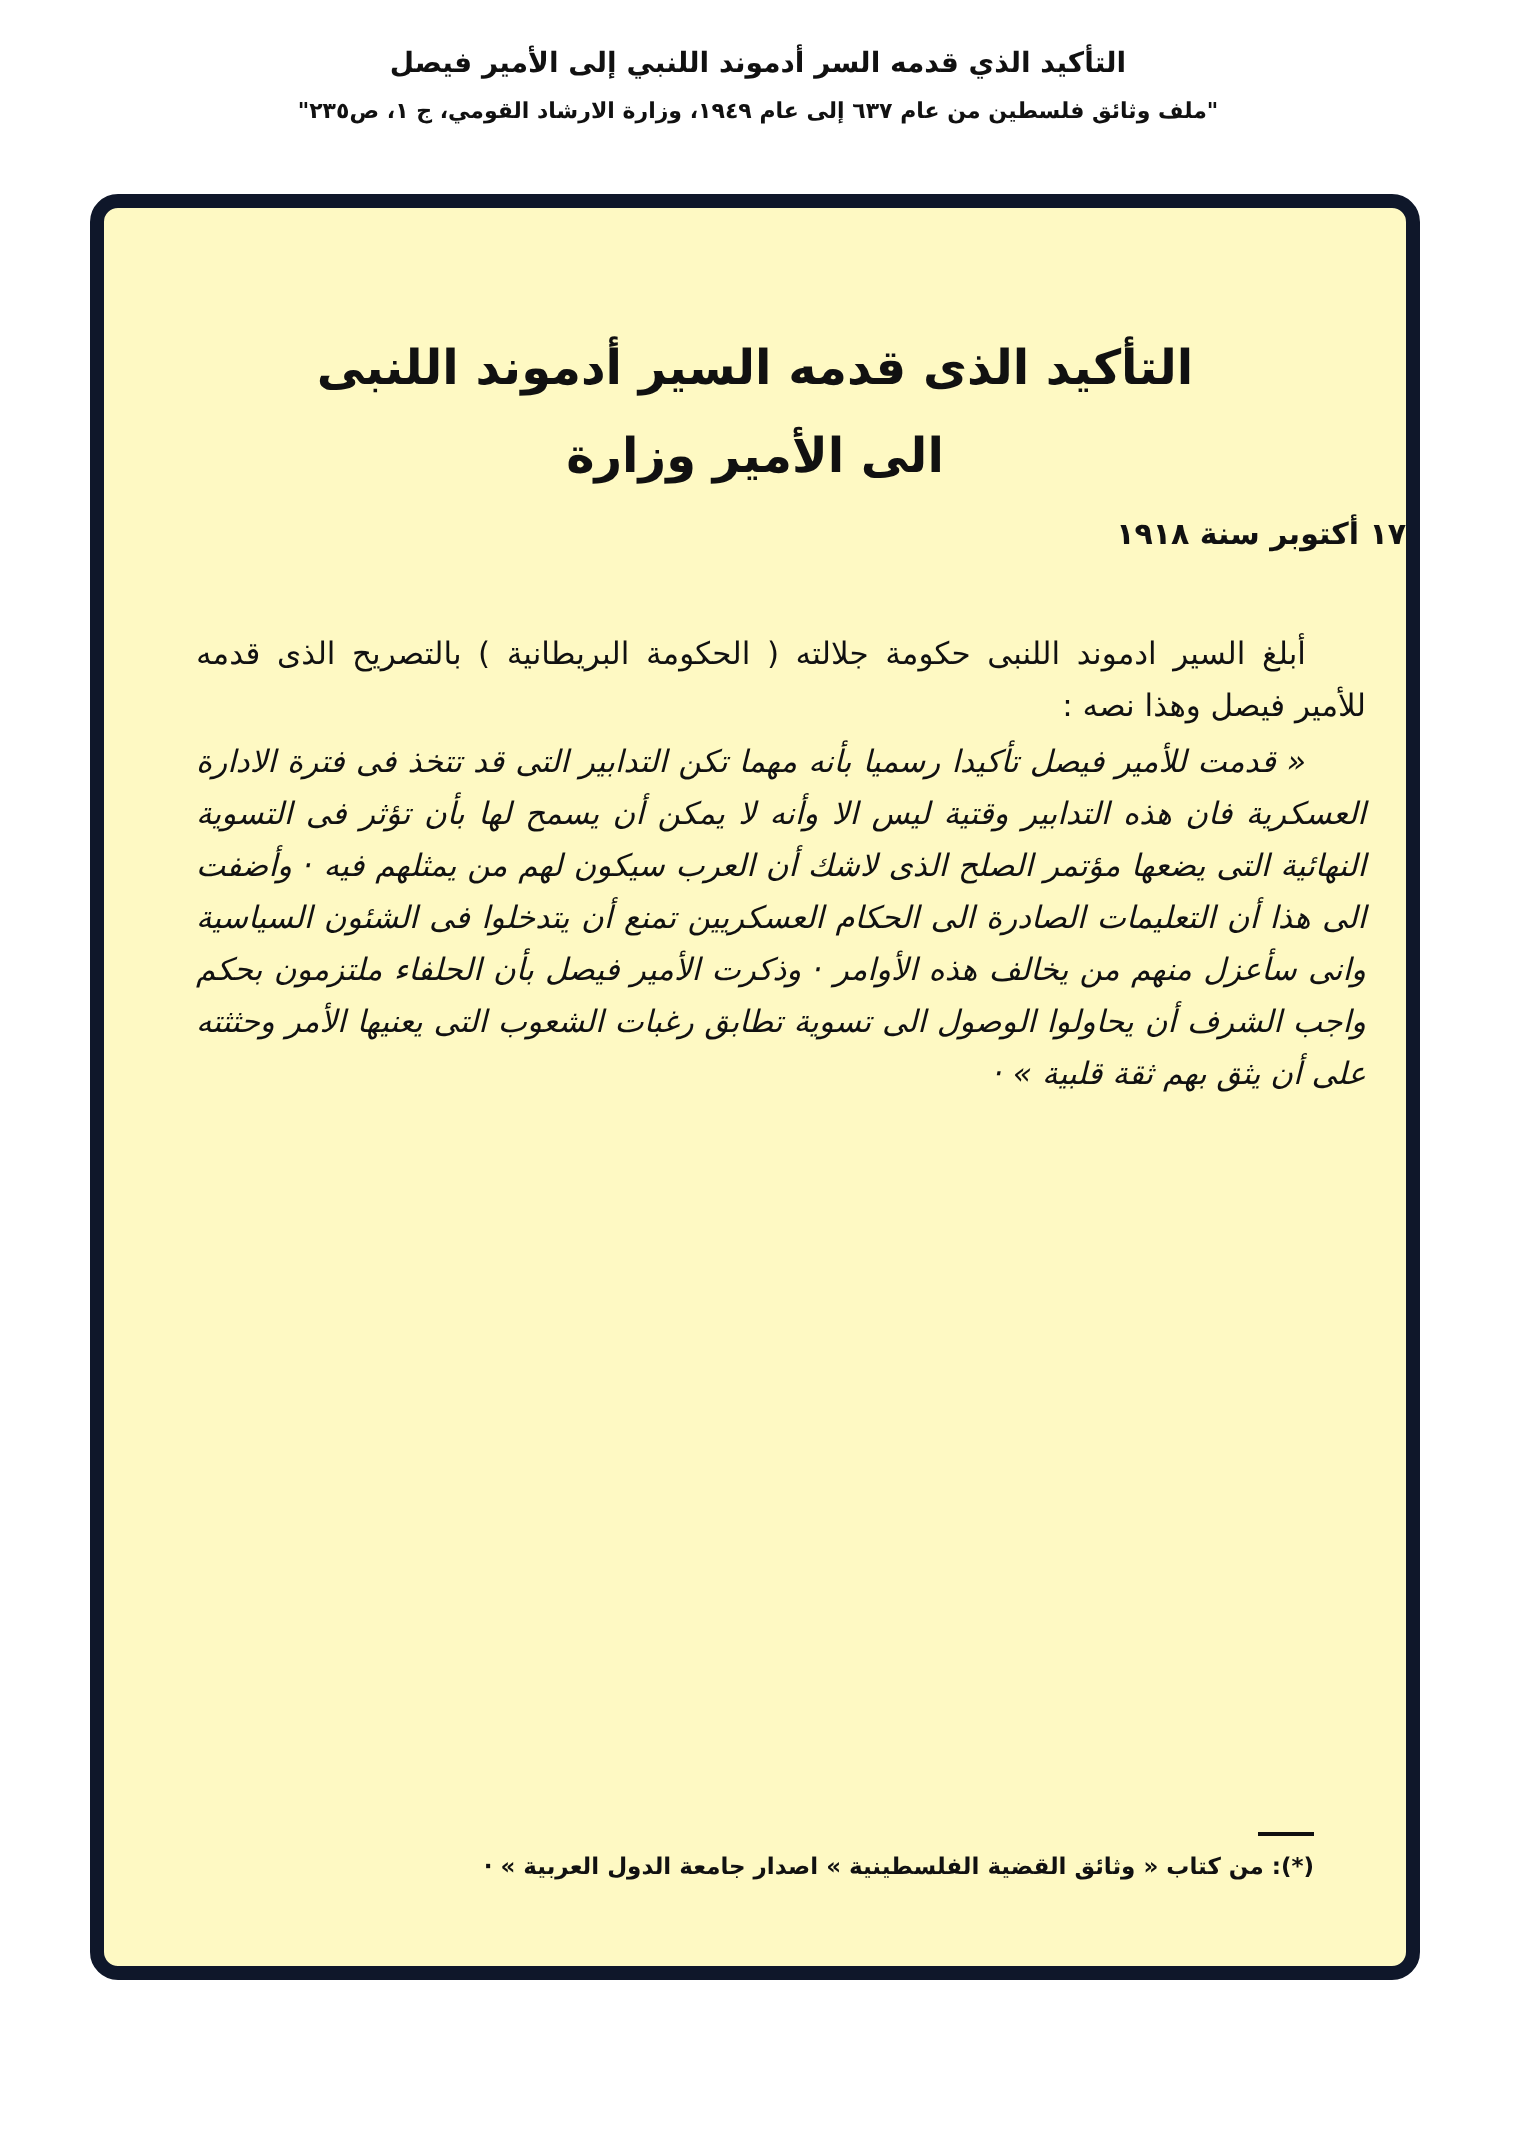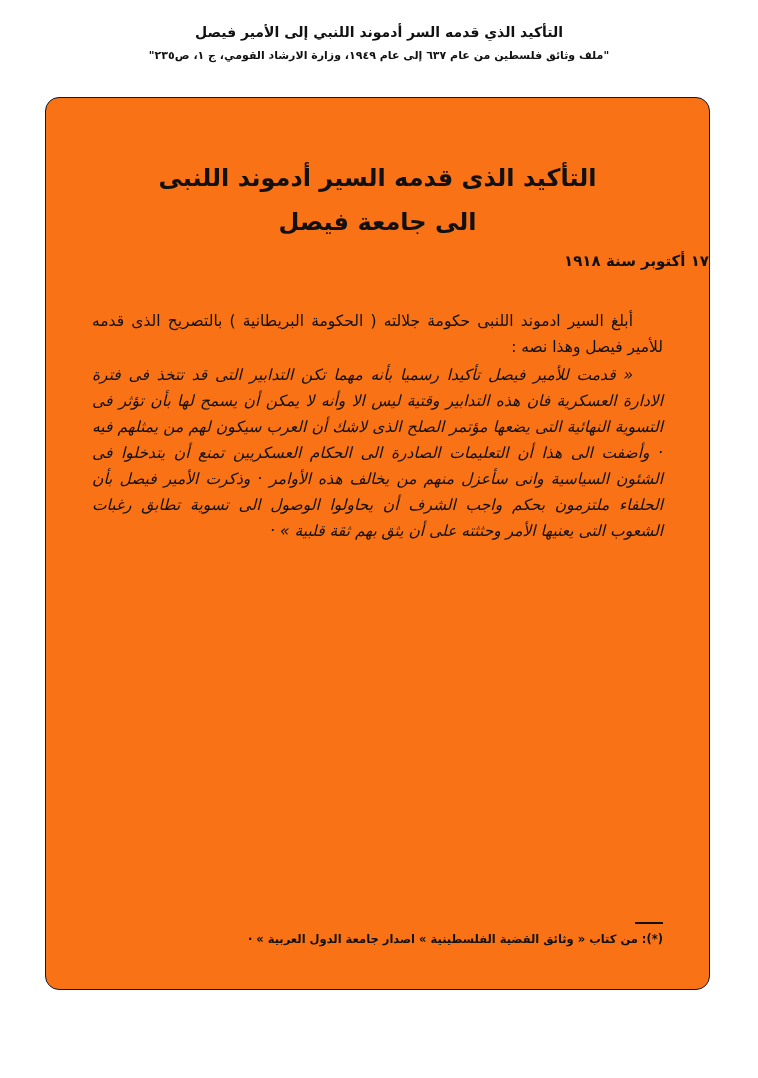--- a/index.html
+++ b/index.html
@@ -30,41 +30,41 @@
     font-size: 11px;
     font-weight: bold;
     line-height: 16px;
   }
   .green-frame {
     position: absolute;
     left: 45px;
     top: 97px;
     width: 665px;
     height: 893px;
-    border: 1px solid #0f172a;
+    border: 7px solid #0f172a;
     border-radius: 14px;
-    background: #f97316;
+    background: #fef9c3;
   }
   .doc-titles {
     margin-top: 58px;
     text-align: center;
   }
   .doc-title {
     font-size: 24px;
     font-weight: bold;
     line-height: 44px;
   }
   .doc-date {
     margin-top: 8px;
     font-size: 15px;
     font-weight: bold;
     text-align: right;
   }
   .doc-body {
-    margin: 38px 46px 0 46px;
+    margin: 38px 20px 0 46px;
     direction: rtl;
     text-align: justify;
     font-size: 15.5px;
     line-height: 26px;
   }
   .doc-body p {
     text-indent: 30px;
   }
   .doc-body p + p {
     margin-top: 2px;
@@ -96,21 +96,21 @@
 
   <header class="top-header">
     <div class="header-title">التأكيد الذي قدمه السر أدموند اللنبي إلى الأمير فيصل</div>
     <div class="header-subtitle">"ملف وثائق فلسطين من عام ٦٣٧ إلى عام ١٩٤٩، وزارة الارشاد القومي، ج ١، ص٢٣٥"</div>
   </header>
 
   <div class="green-frame">
 
     <div class="doc-titles">
       <div class="doc-title">التأكيد الذى قدمه السير أدموند اللنبى</div>
-      <div class="doc-title">الى جامعة فيصل</div>
+      <div class="doc-title">الى الأمير وزارة</div>
       <div class="doc-date">١٧ أكتوبر سنة ١٩١٨</div>
     </div>
 
     <div class="doc-body">
       <p>أبلغ السير ادموند اللنبى حكومة جلالته ( الحكومة البريطانية ) بالتصريح الذى قدمه للأمير فيصل وهذا نصه :</p>
       <p>« قدمت للأمير فيصل تأكيدا رسميا بأنه مهما تكن التدابير التى قد تتخذ فى فترة الادارة العسكرية فان هذه التدابير وقتية ليس الا وأنه لا يمكن أن يسمح لها بأن تؤثر فى التسوية النهائية التى يضعها مؤتمر الصلح الذى لاشك أن العرب سيكون لهم من يمثلهم فيه · وأضفت الى هذا أن التعليمات الصادرة الى الحكام العسكريين تمنع أن يتدخلوا فى الشئون السياسية وانى سأعزل منهم من يخالف هذه الأوامر · وذكرت الأمير فيصل بأن الحلفاء ملتزمون بحكم واجب الشرف أن يحاولوا الوصول الى تسوية تطابق رغبات الشعوب التى يعنيها الأمر وحثثته على أن يثق بهم ثقة قلبية » ·</p>
     </div>
 
     <div class="footnote-area">
       <div class="footnote-rule"></div>

